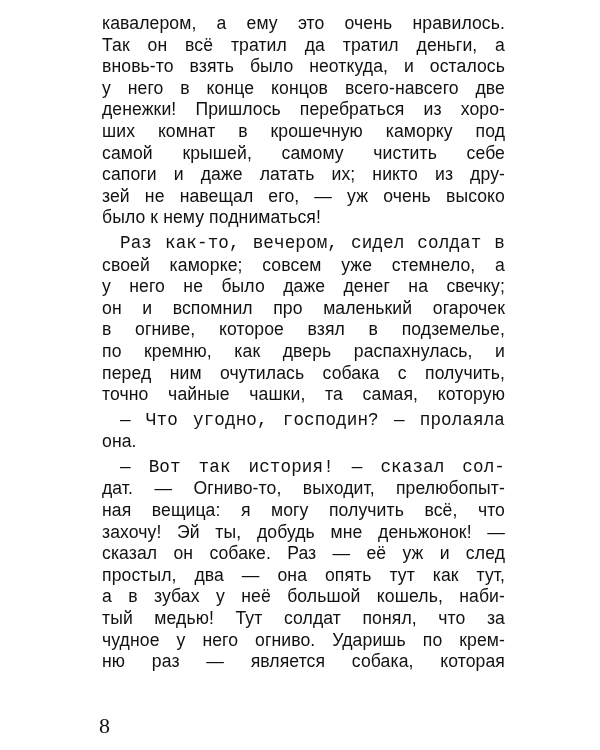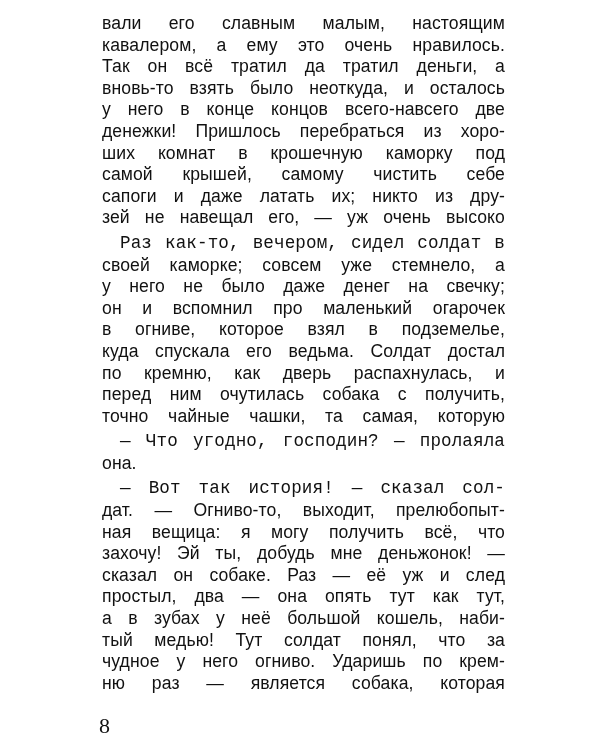--- a/index.html
+++ b/index.html
@@ -55,39 +55,38 @@
     font-size: 22px;
     line-height: 24px;
   }
 </style>
 </head>
 <body>
 
 <div class="page-text">
 
   <div class="para first">
-    <span class="line">вали его славным малым, настоящим</span>
     <span class="line">кавалером, а ему это очень нравилось.</span>
     <span class="line">Так он всё тратил да тратил деньги, а</span>
     <span class="line">вновь-то взять было неоткуда, и осталось</span>
     <span class="line">у него в конце концов всего-навсего две</span>
     <span class="line">денежки! Пришлось перебраться из хоро-</span>
     <span class="line">ших комнат в крошечную каморку под</span>
     <span class="line">самой крышей, самому чистить себе</span>
     <span class="line">сапоги и даже латать их; никто из дру-</span>
     <span class="line">зей не навещал его, — уж очень высоко</span>
+    <span class="line last">было к нему подниматься!</span>
   </div>
 
   <div class="para" style="text-indent:0">
     <span class="line indent">Раз как-то, вечером, сидел солдат в</span>
     <span class="line">своей каморке; совсем уже стемнело, а</span>
     <span class="line">у него не было даже денег на свечку;</span>
     <span class="line">он и вспомнил про маленький огарочек</span>
     <span class="line">в огниве, которое взял в подземелье,</span>
-    <span class="line">куда спускала его ведьма. Солдат достал</span>
     <span class="line">по кремню, как дверь распахнулась, и</span>
     <span class="line">перед ним очутилась собака с получить,</span>
     <span class="line">точно чайные чашки, та самая, которую</span>
   </div>
 
   <div class="para" style="text-indent:0">
     <span class="line indent">— Что угодно, господин? — пролаяла</span>
     <span class="line last">она.</span>
   </div>
 

